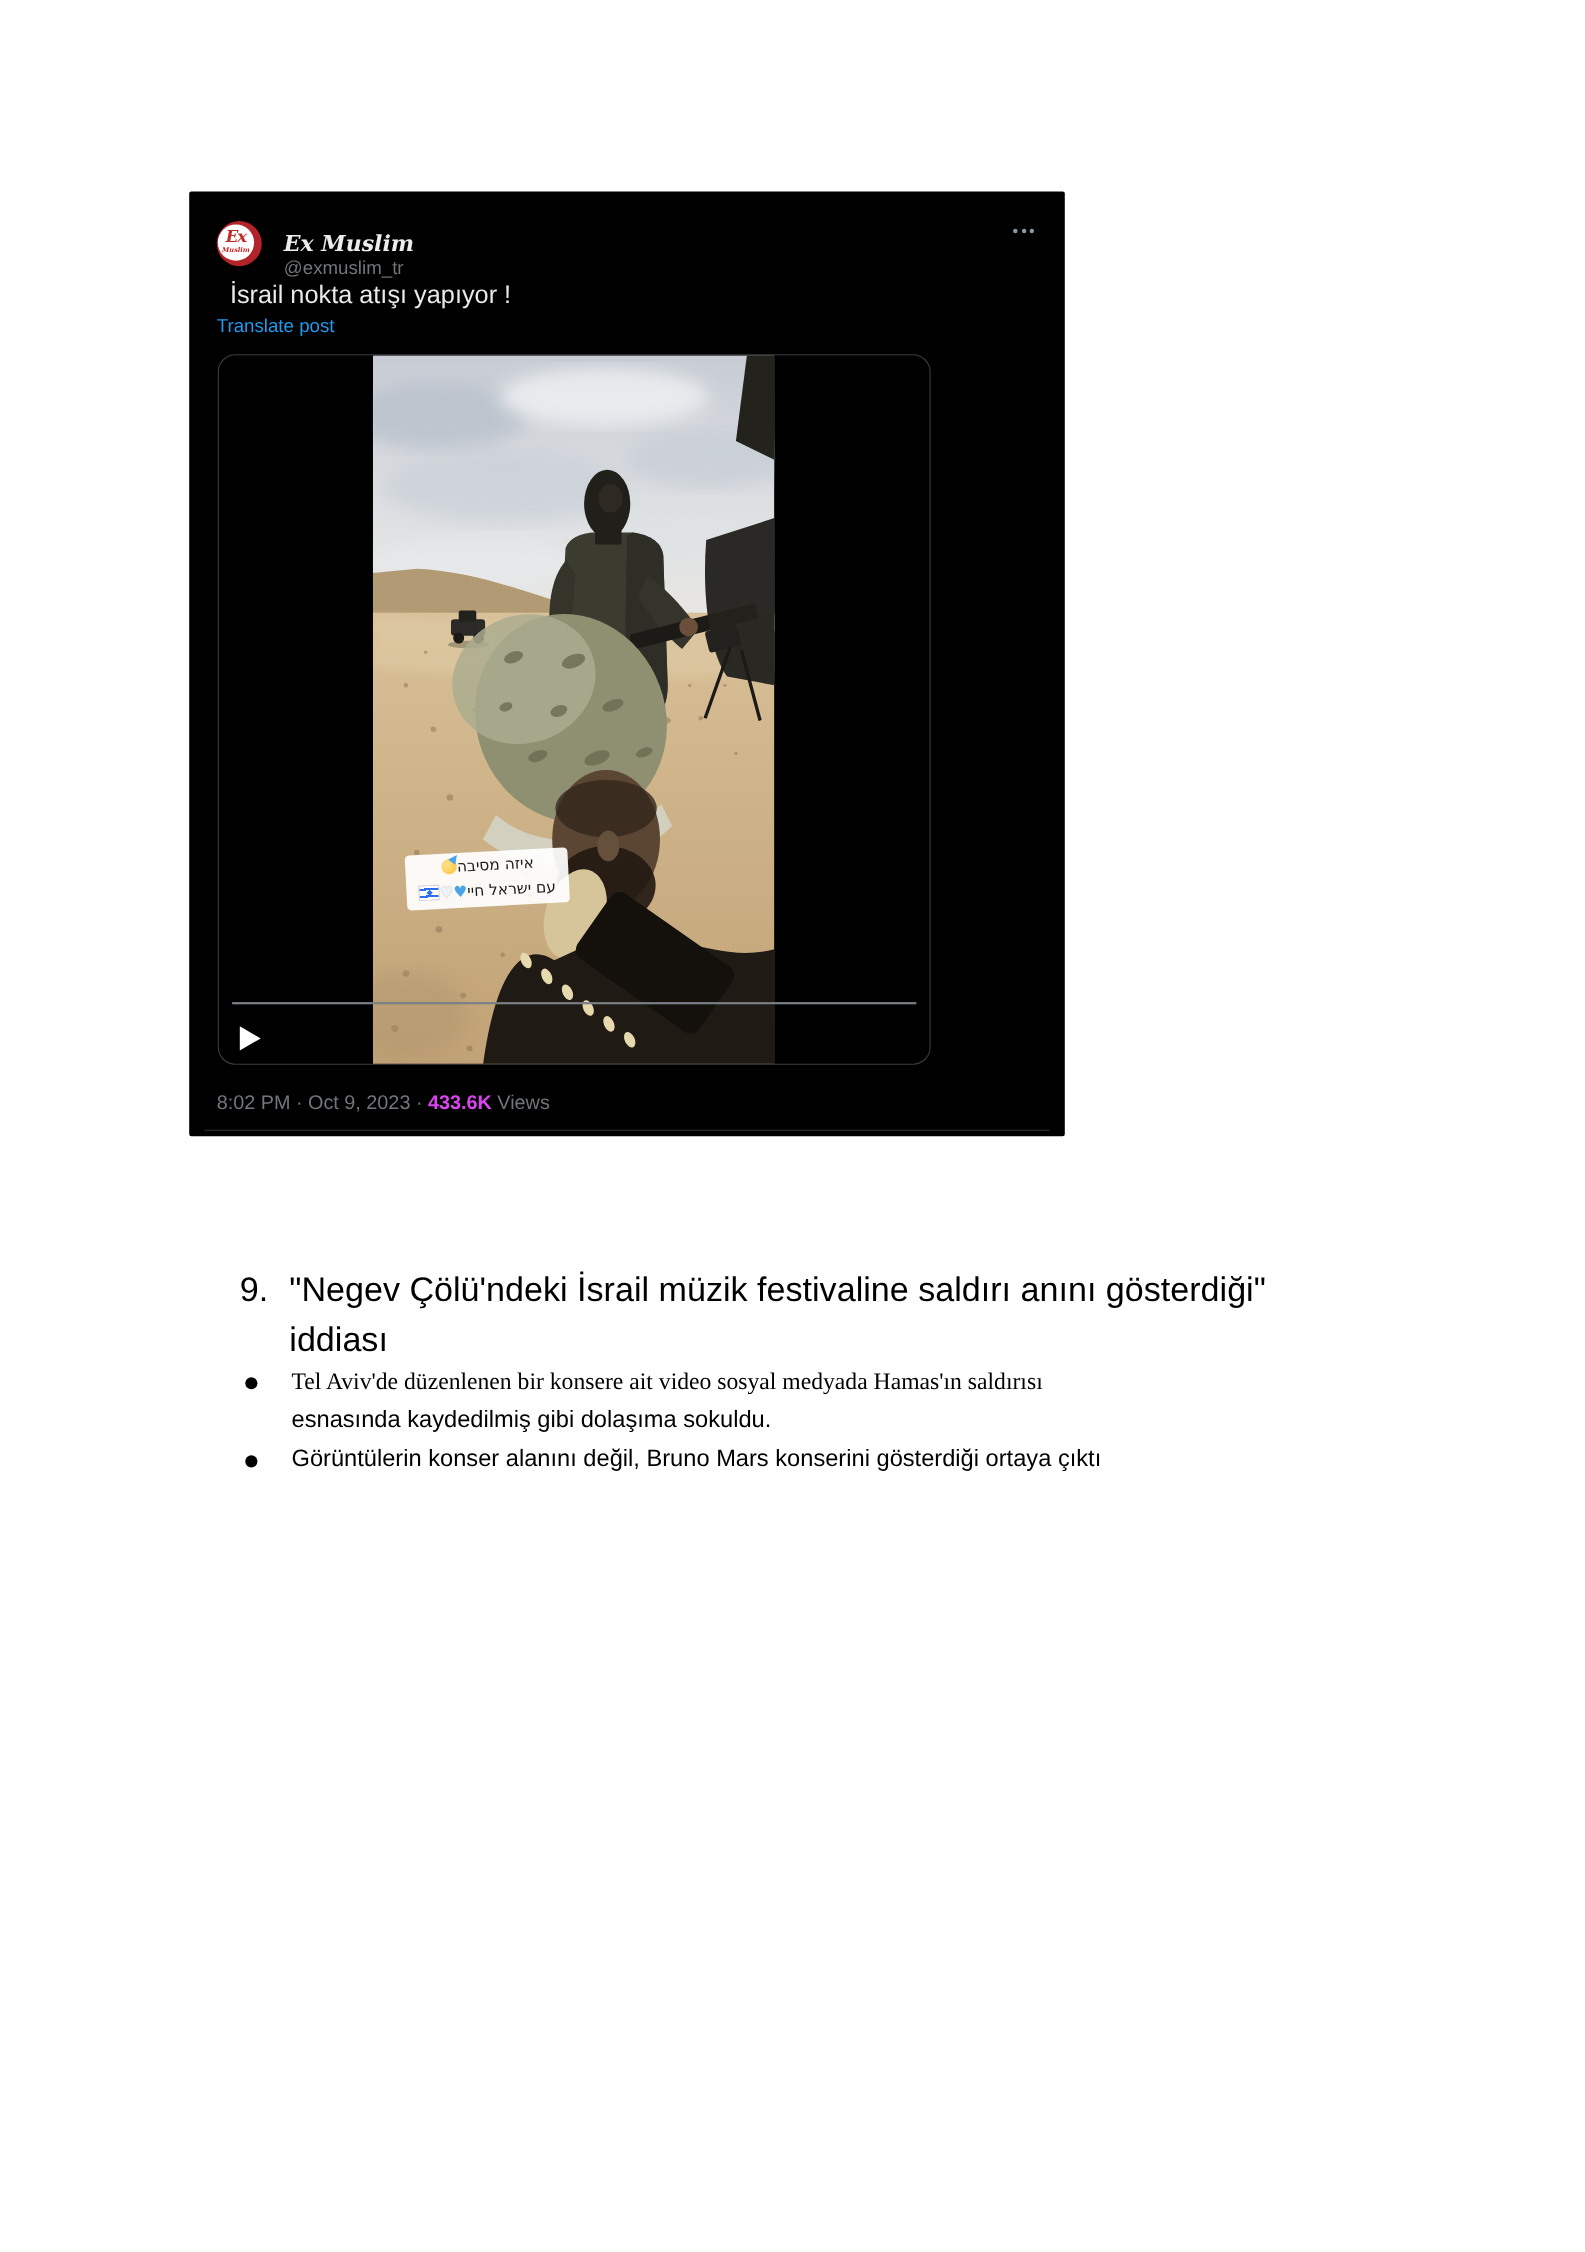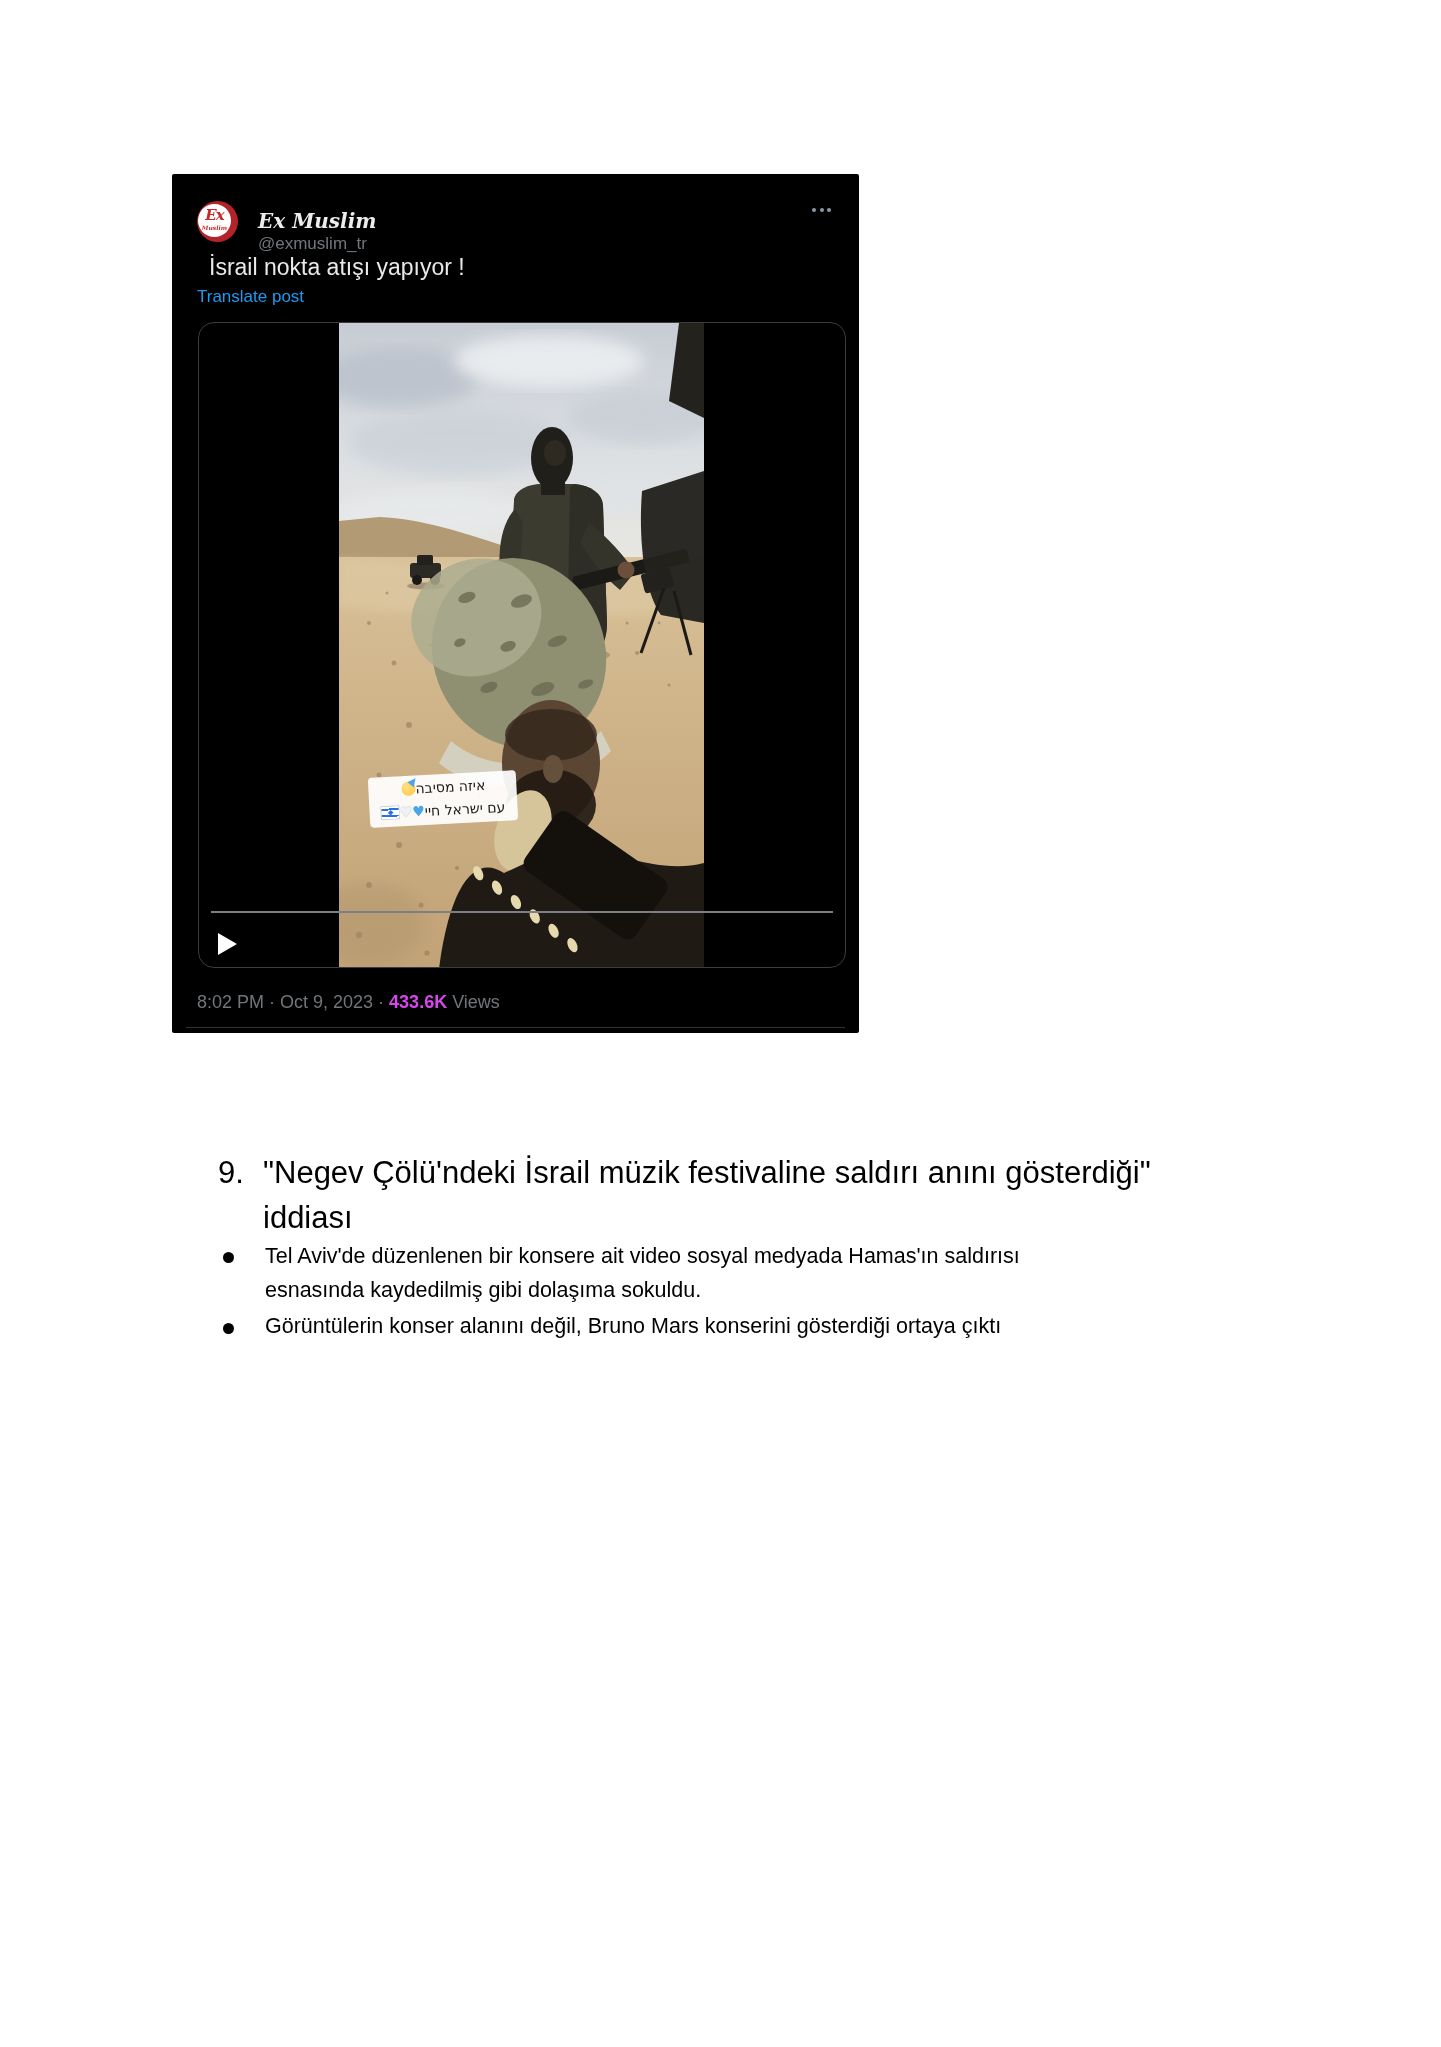--- a/index.html
+++ b/index.html
@@ -2,21 +2,21 @@
 <html><head>
 <meta charset="utf-8">
 <style>
   html,body{margin:0;padding:0;}
   body{
     width:1441px;height:2047px;position:relative;background:#ffffff;
     font-family:"Liberation Sans",sans-serif;overflow:hidden;
   }
   
   .tweet-card{
-    position:absolute;left:172px;top:174px;width:687px;height:859px;
+    position:absolute;left:172px;top:174px;width:796px;height:859px;
     background:#000;color:#e7e9ea;border-radius:2px;
   }
   .avatar{position:absolute;left:25px;top:27px;width:41px;height:41px;border-radius:50%;
     background:#b2232a;overflow:hidden;cursor:pointer;}
   .avatar-inner{position:absolute;left:1px;top:3px;width:33px;height:33px;background:#fff;
     border-radius:50%;text-align:center;}
   .av-ex{display:block;font-family:"DejaVu Serif",serif;font-style:italic;font-weight:800;
     font-size:15px;line-height:17px;color:#c22a28;margin-top:3px;letter-spacing:-1px;}
   .av-muslim{display:block;font-family:"DejaVu Serif",serif;font-style:italic;font-weight:700;
     font-size:6px;line-height:7px;color:#c22a28;}
@@ -69,21 +69,21 @@
   
   .doc{position:absolute;left:0;top:0;color:#000;}
   .h-num{position:absolute;left:218px;top:1153px;font-size:31px;line-height:40px;}
   .h-line{position:absolute;left:263px;font-size:31px;line-height:40px;white-space:nowrap;}
   .h1{top:1153px;}
   .h2{top:1198px;}
   .b-dot{position:absolute;width:11px;height:11px;border-radius:50%;background:#000;left:223px;}
   .d1{top:1252px;}
   .d2{top:1323px;}
   .b-line{position:absolute;left:265px;font-size:21.5px;line-height:30px;white-space:nowrap;}
-  .b1a{top:1241px;}
+  .b1a{top:1241px;font-family:Liberation Serif, serif;}
   .b1b{top:1275px;}
   .b2a{top:1311px;}
 </style>
 </head>
 <body>
 
 <article class="tweet-card">
 
   <div class="avatar">
     <div class="avatar-inner">

